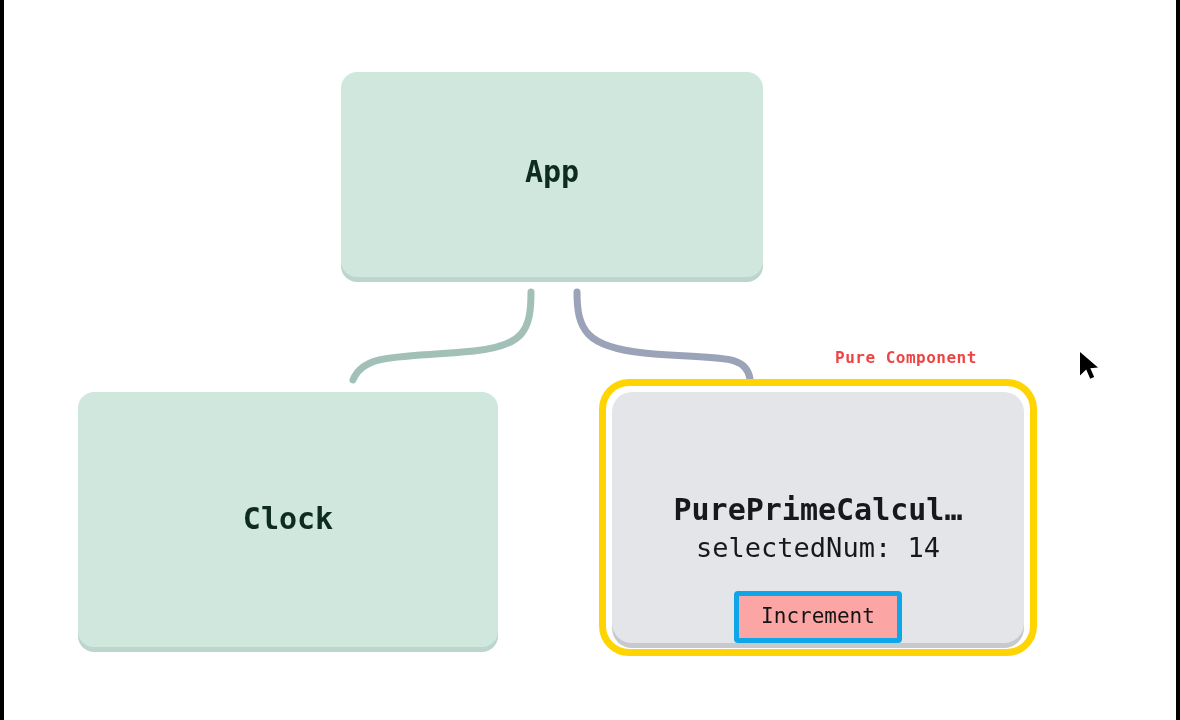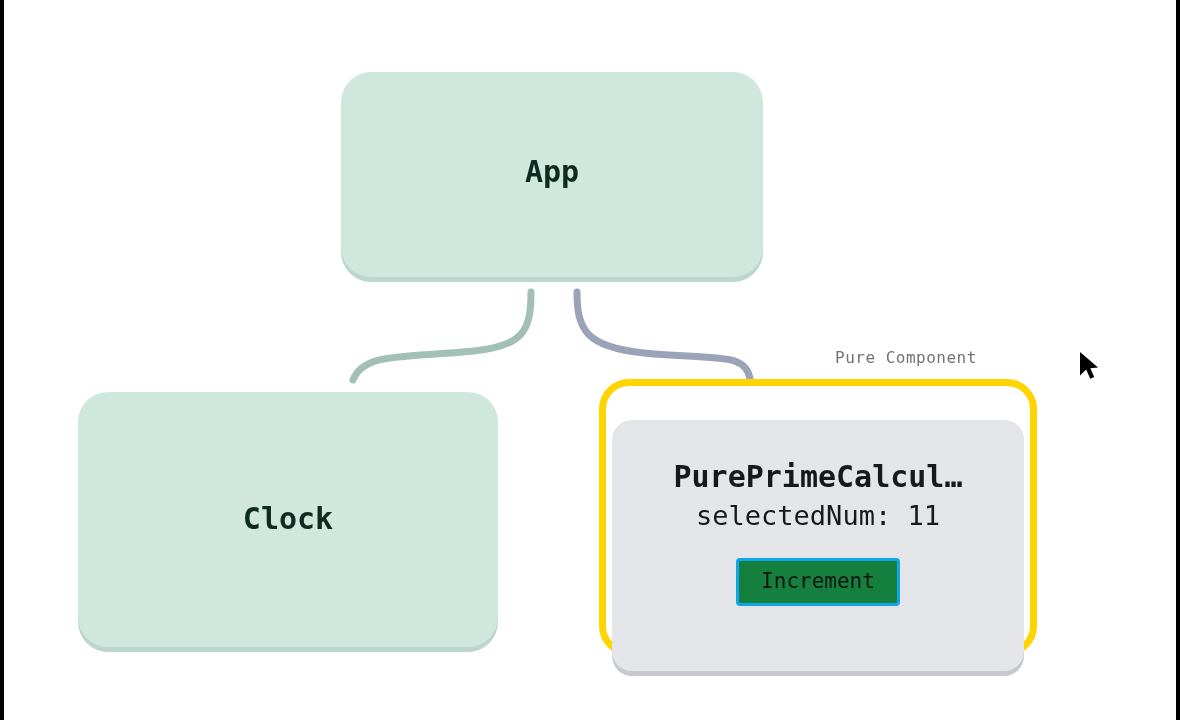--- a/index.html
+++ b/index.html
@@ -53,21 +53,21 @@
   }
 
   
   .node {
     position: absolute;
     box-sizing: border-box;
     display: flex;
     flex-direction: column;
     align-items: center;
     justify-content: center;
-    border-radius: 30px;
+    border-radius: 16px;
     z-index: 5;
   }
 
   .node.mint {
     background: #d0e7de;
     box-shadow: 0 5px 0 0 #bdd6cd;
     color: #0e2b21;
   }
 
   .node-title {
@@ -127,45 +127,45 @@
   #node-pure {
     position: absolute;
     left: 13px;
     top: 13px;
     width: 412px;
     height: 251px;
     box-sizing: border-box;
     display: flex;
     flex-direction: column;
     align-items: center;
-    justify-content: flex-start;
+    justify-content: flex-end;
     padding-top: 40px;
     border-radius: 20px;
     background: #e4e5e9;
     box-shadow: 0 5px 0 0 #c7c9cf;
     color: #16181c;
-    margin-top: 28px;
   }
   #node-pure .node-title { margin-bottom: 4px; }
 
   #pure-label {
     position: absolute;
     left: 236px;
     top: -31px;
     font-size: 16px;
     letter-spacing: 0.5px;
-    color: #737373;
+    color: #ef4444;
     white-space: nowrap;
+    font-weight: bold;
   }
 
   #increment-button {
     margin-top: 26px;
     padding: 10px 22px 11px 22px;
-    background: #15803d;
-    border: 3px solid #0ea5e9;
+    background: #fca5a5;
+    border: 5px solid #0ea5e9;
     border-radius: 4px;
     font-family: "DejaVu Sans Mono", "Liberation Mono", monospace;
     font-size: 21px;
     line-height: 1;
     color: #141414;
     cursor: pointer;
   }
 
   
   #mouse-cursor {
@@ -199,21 +199,21 @@
 
     <div class="node mint" id="node-clock">
       <div class="node-title">Clock</div>
     </div>
 
     <div id="pure-group">
       <div id="pure-label">Pure Component</div>
       <div id="pure-ring"></div>
       <div id="node-pure">
         <div class="node-title">PurePrimeCalcul…</div>
-        <div class="node-prop">selectedNum: 11</div>
+        <div class="node-prop">selectedNum: 14</div>
         <button id="increment-button">Increment</button>
       </div>
     </div>
 
     <svg id="mouse-cursor" viewBox="0 0 22 32" width="22" height="32">
       <path d="M 2 1 L 2 24.5 L 8.2 18.6 L 12.2 27.8 L 16.2 26.0 L 12.3 17.2 L 20 16.6 Z" fill="#000000" stroke="#ffffff" stroke-width="2" stroke-linejoin="round"></path>
       <path d="M 2 1 L 2 24.5 L 8.2 18.6 L 12.2 27.8 L 16.2 26.0 L 12.3 17.2 L 20 16.6 Z" fill="#000000"></path>
     </svg>
 
   </div>

